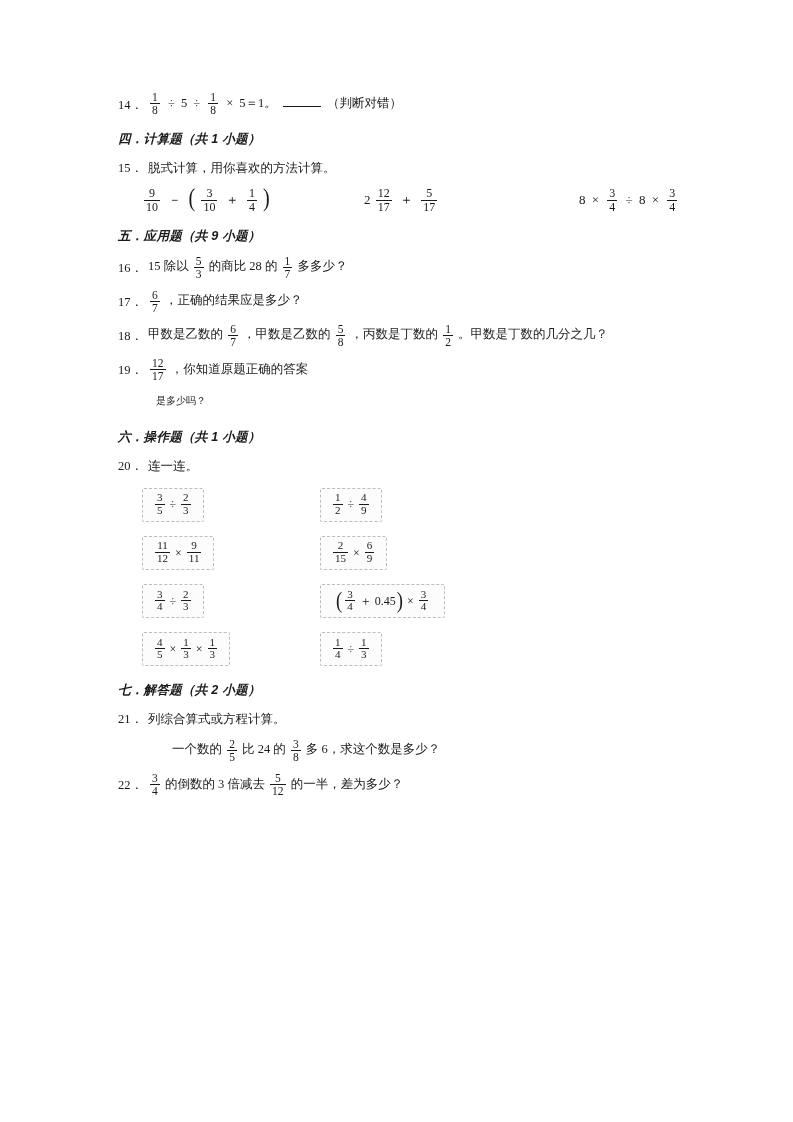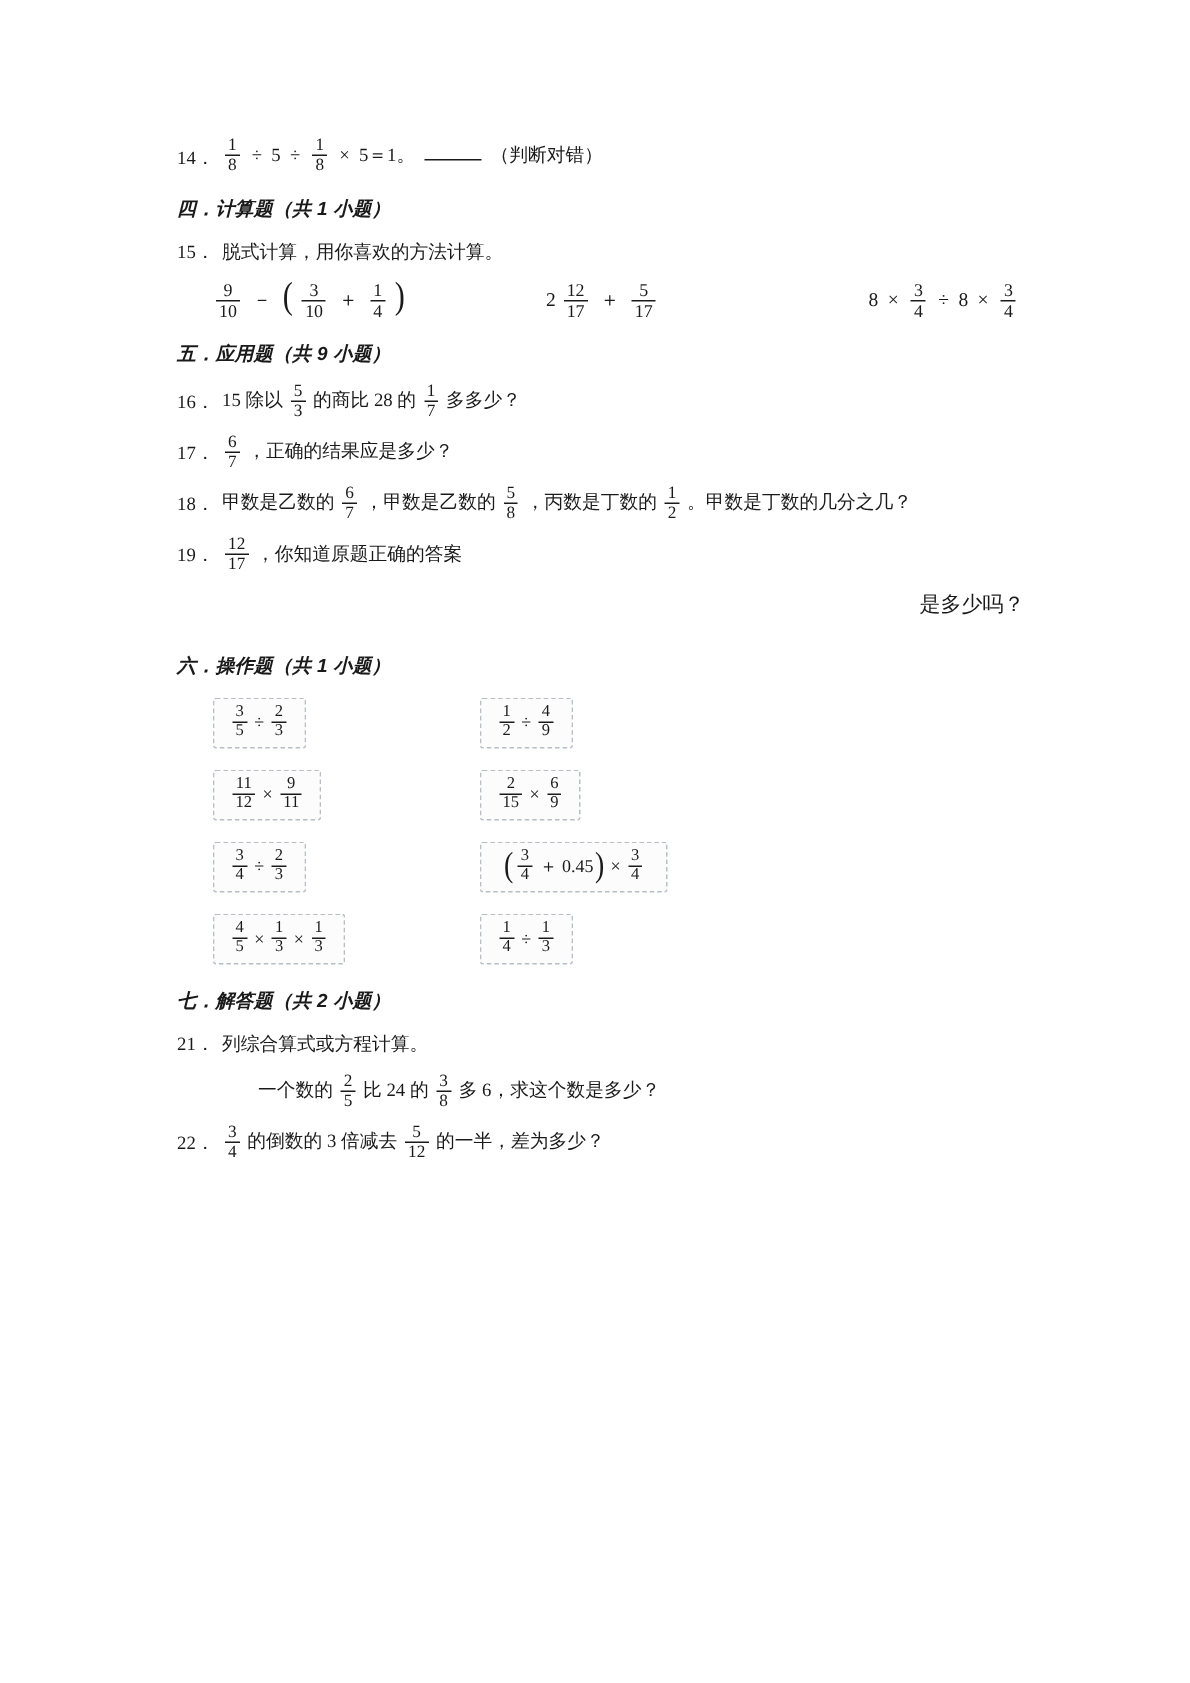--- a/index.html
+++ b/index.html
@@ -136,24 +136,23 @@
     display: inline-block;
     transform: scaleY(1.25);
     margin: 0 1px;
   }
   .sub-line {
     font-size: 12.5px;
     line-height: 1.7;
     margin: 2px 0 9px 54px;
   }
   .cont-line {
-    font-size: 14px;
+    font-size: 10px;
     line-height: 1.7;
     margin: 2px 0 20px 38px;
-    text-align: right;
   }
 </style>
 </head>
 <body>
 
 <div class="page">
   <div class="content">
 
     <div class="q">
       <span class="num">14．</span>
@@ -290,20 +289,24 @@
           <span class="n">12</span>
           <span class="d">17</span>
         </span>
         <span>，你知道原题正确的答案</span>
       </span>
     </div>
     <div class="cont-line">是多少吗？</div>
 
     <div class="section-title">六．操作题（共 1 小题）</div>
 
+    <div class="q">
+      <span class="num">20．</span>
+      <span class="body">连一连。</span>
+    </div>
 
     <div class="match-area">
       <div class="match-grid">
 
         <div class="match-cell">
           <span class="mbox">
             <span class="frac">
               <span class="n">3</span>
               <span class="d">5</span>
             </span>

